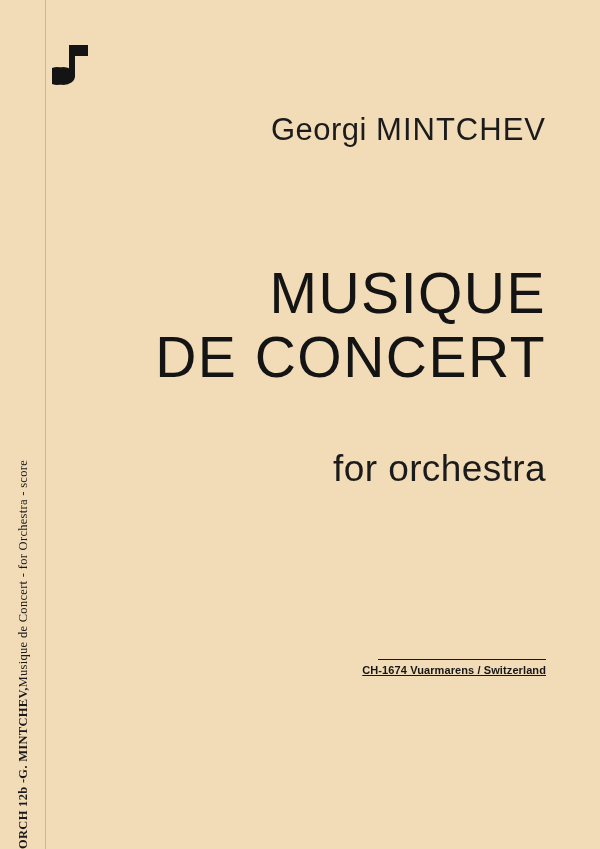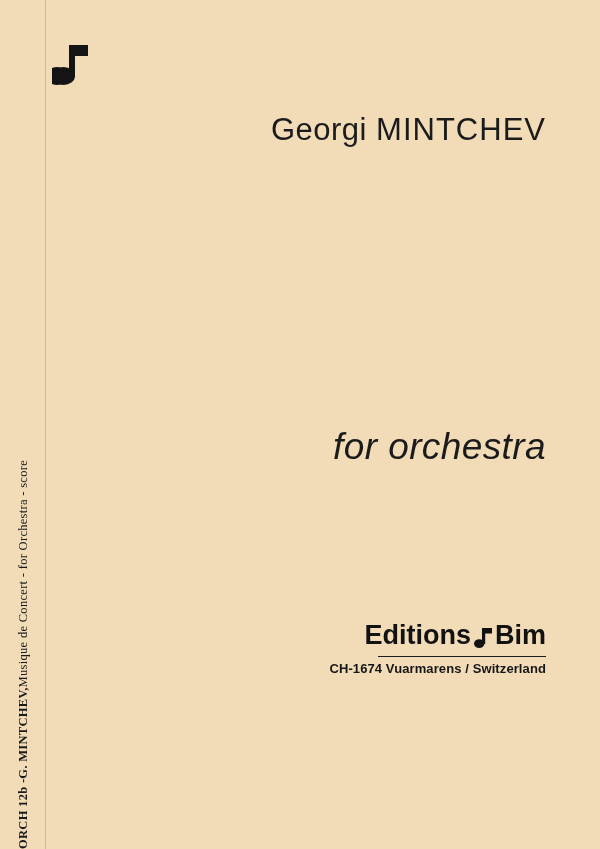--- a/index.html
+++ b/index.html
@@ -108,27 +108,26 @@
     color: #141414;
     white-space: nowrap;
   }
   .title .line2 {
     display: block;
   }
 
   .subtitle {
     position: absolute;
     right: 54px;
-    top: 426px;
+    top: 448px;
     text-align: right;
     font-size: 37px;
     letter-spacing: 0.4px;
     color: #1b1b1b;
     white-space: nowrap;
-    font-style: italic;
   }
 
   .score-label {
     position: absolute;
     right: 54px;
     top: 521px;
     text-align: right;
     font-size: 28px;
     letter-spacing: 0.3px;
     color: #1b1b1b;
@@ -162,25 +161,26 @@
     position: relative;
     top: 1px;
   }
   .publisher-rule {
     margin: 5px 0 4px auto;
     width: 168px;
     height: 1px;
     background: #1a1a1a;
   }
   .publisher-addr {
-    font-size: 13px;
+    font-size: 11px;
     font-weight: bold;
     color: #161616;
     letter-spacing: 0.1px;
     white-space: nowrap;
+    text-decoration: underline;
   }
 </style>
 </head>
 <body>
 
 <div class="page">
 
   <div class="spine">
     <div class="spine-rule"></div>
     <div class="spine-text">
@@ -198,34 +198,27 @@
       <rect x="17" y="0" width="6" height="32" fill="#141414"></rect>
     </svg>
   </div>
 
   <div class="content">
 
     <div class="composer">
       <span>Georgi </span><span class="surname">MINTCHEV</span>
     </div>
 
+    <div class="title">
+      <span class="line1">MUSIQUE</span>
+      <span class="line2">DE CONCERT</span>
+    </div>
 
     <div class="subtitle">for orchestra</div>
 
 
     <div class="publisher">
-      <div class="publisher-name">
-        <span class="editions">Editions</span>
-        <span class="bim-logo">
-          <svg viewBox="0 0 18 22" width="18" height="22" aria-hidden="true">
-            <rect x="8" y="0" width="10" height="5.5" fill="#121212"></rect>
-            <rect x="8" y="0" width="3.2" height="16" fill="#121212"></rect>
-            <ellipse cx="5.2" cy="15.6" rx="5.2" ry="4.3" fill="#121212"></ellipse>
-          </svg>
-        </span>
-        <span class="bim">Bim</span>
-      </div>
       <div class="publisher-rule"></div>
       <div class="publisher-addr">CH-1674 Vuarmarens / Switzerland</div>
     </div>
 
   </div>
 </div>
 
 </body></html>

